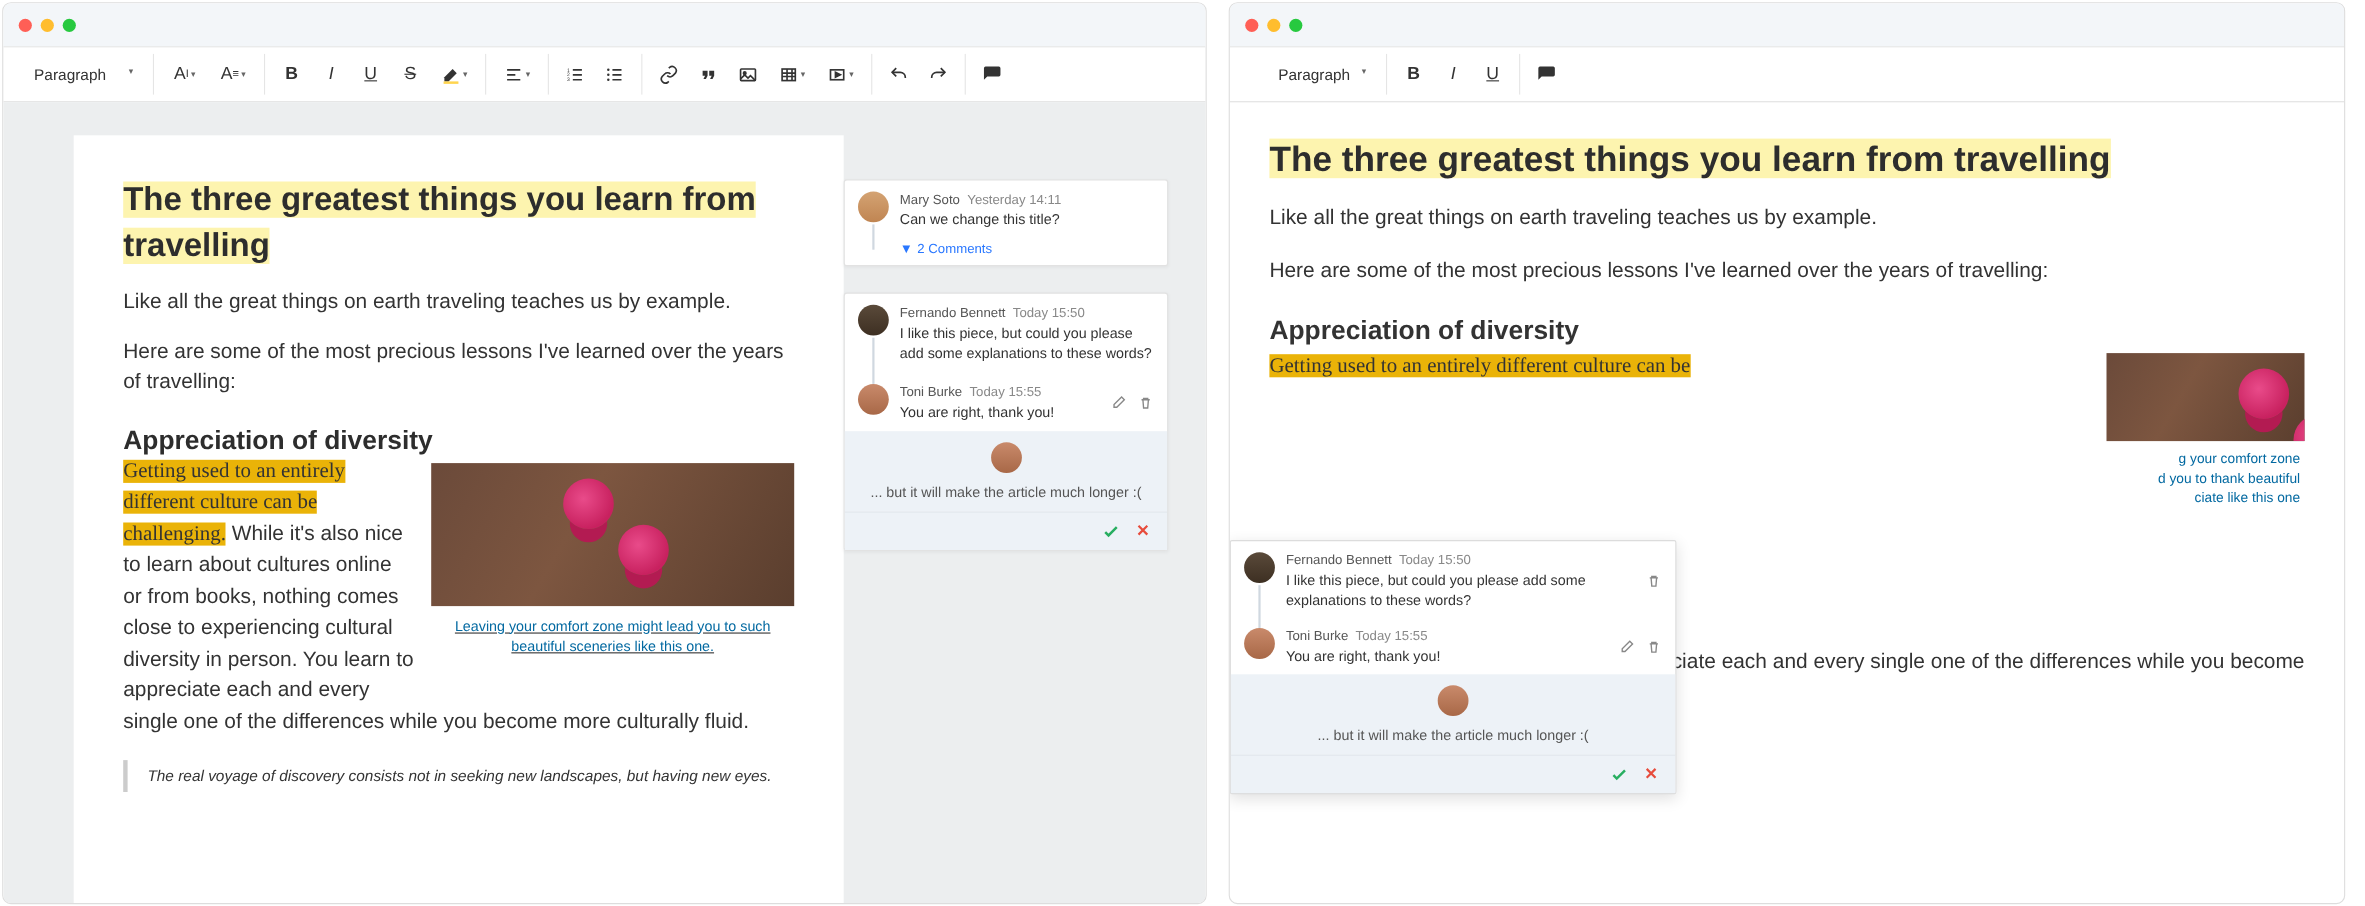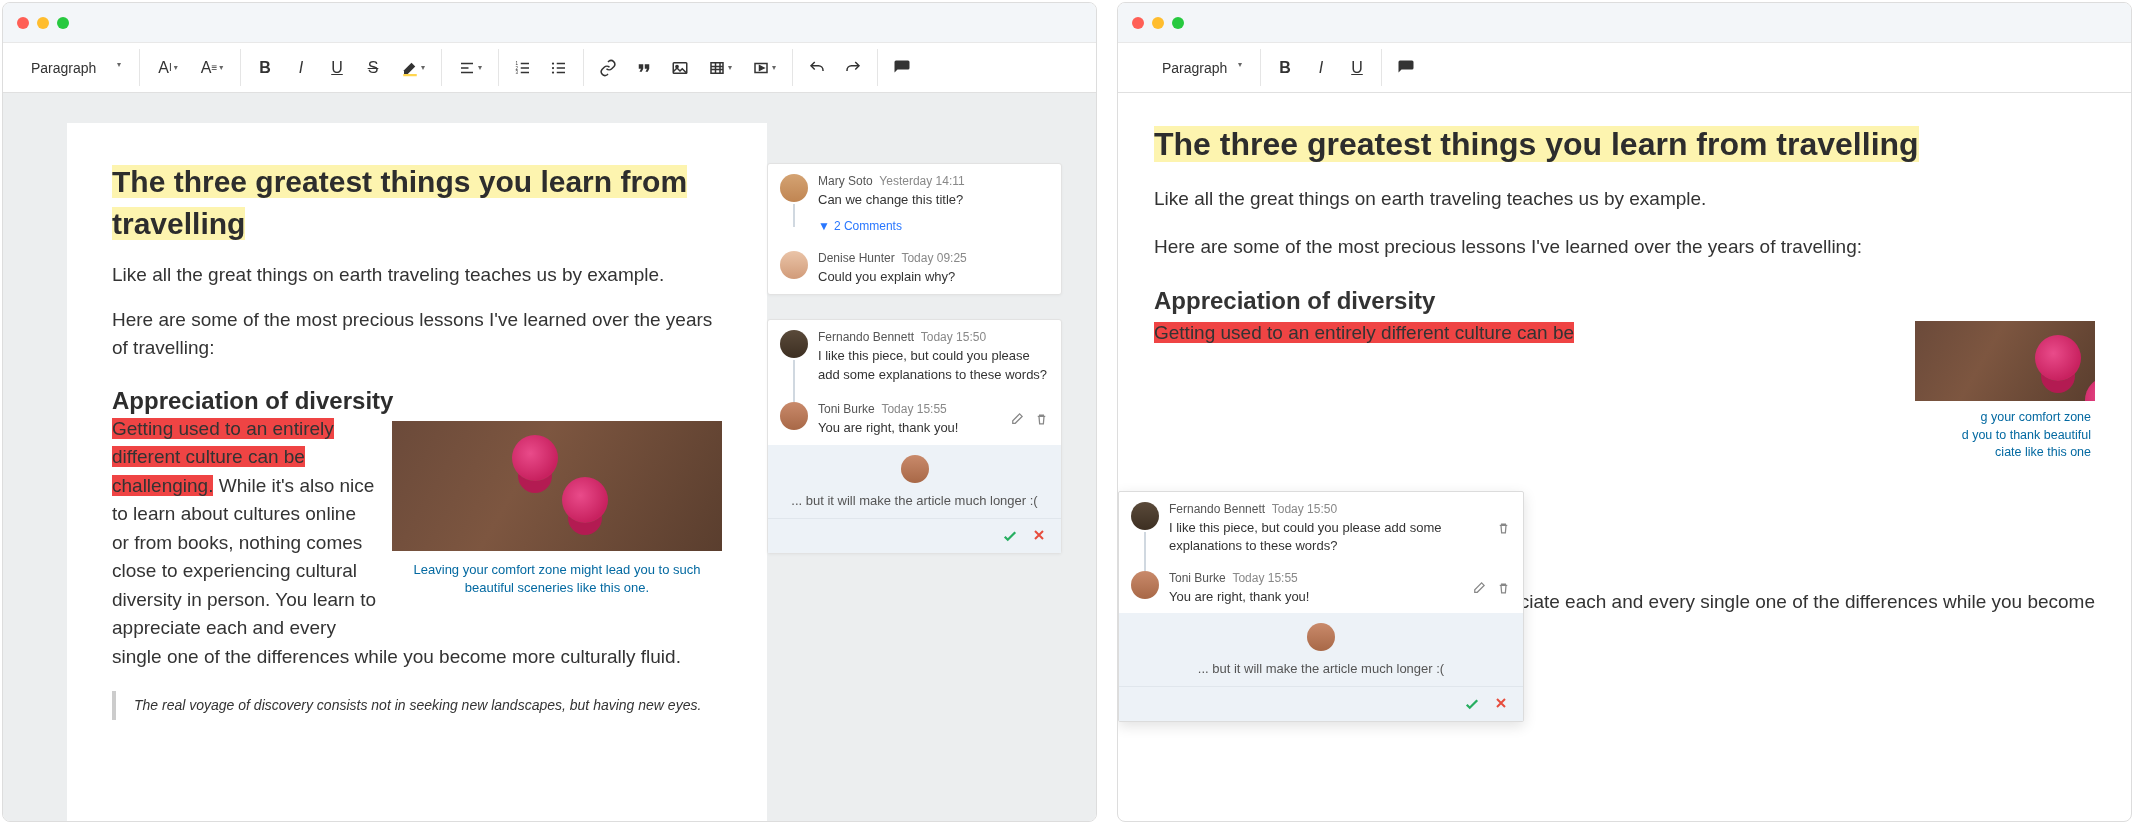--- a/index.html
+++ b/index.html
@@ -77,25 +77,26 @@
   }
   .page h1 {
     font-size: 30px; font-weight: 600;
     display: inline;
     background: #fdf4af;
     line-height: 1.4;
     color: #2d2d2d;
   }
   .page p { font-size: 19px; line-height: 1.5; margin-top: 16px; color: #333; }
   .page h2 { font-size: 24px; font-weight: 600; margin-top: 24px; color: #2d2d2d; }
-  .hl { background: #ef4444; }
+  .hl { background: #eab308; font-family: Liberation Serif, serif; }
   .figure {
     float: right;
     width: 330px;
     margin: 6px 0 8px 14px;
+    text-decoration: underline;
   }
   .fig-img {
     width: 100%; height: 130px;
     background: linear-gradient(120deg,#6b4a3a 0%,#7d5640 40%,#5a3e2e 100%);
     position: relative; overflow: hidden;
   }
   .fig-img::before,.fig-img::after{
     content:""; position:absolute; width:46px; height:46px; border-radius:50%;
     background: radial-gradient(circle at 40% 40%, #e94b8a 0%, #c8215f 70%);
     box-shadow: 0 18px 0 -6px #b31b52;
@@ -357,27 +358,20 @@
           <div class="cline"></div>
           <div class="avatar av1"></div>
           <div class="cbody">
             <div class="cmeta"><span class="author">Mary Soto</span>&nbsp;&nbsp;<span>Yesterday 14:11</span></div>
             <div class="ctext">Can we change this title?</div>
           </div>
         </div>
         <div class="replies-toggle">
           <span>▼</span>
           <span>2 Comments</span>
-        </div>
-        <div class="comment reply">
-          <div class="avatar av2"></div>
-          <div class="cbody">
-            <div class="cmeta"><span class="author">Denise Hunter</span>&nbsp;&nbsp;<span>Today 09:25</span></div>
-            <div class="ctext">Could you explain why?</div>
-          </div>
         </div>
       </div>
 
       <div class="thread">
         <div class="comment">
           <div class="cline"></div>
           <div class="avatar av3"></div>
           <div class="cbody">
             <div class="cmeta"><span class="author">Fernando Bennett</span>&nbsp;&nbsp;<span>Today 15:50</span></div>
             <div class="ctext">I like this piece, but could you please add some explanations to these words?</div>

